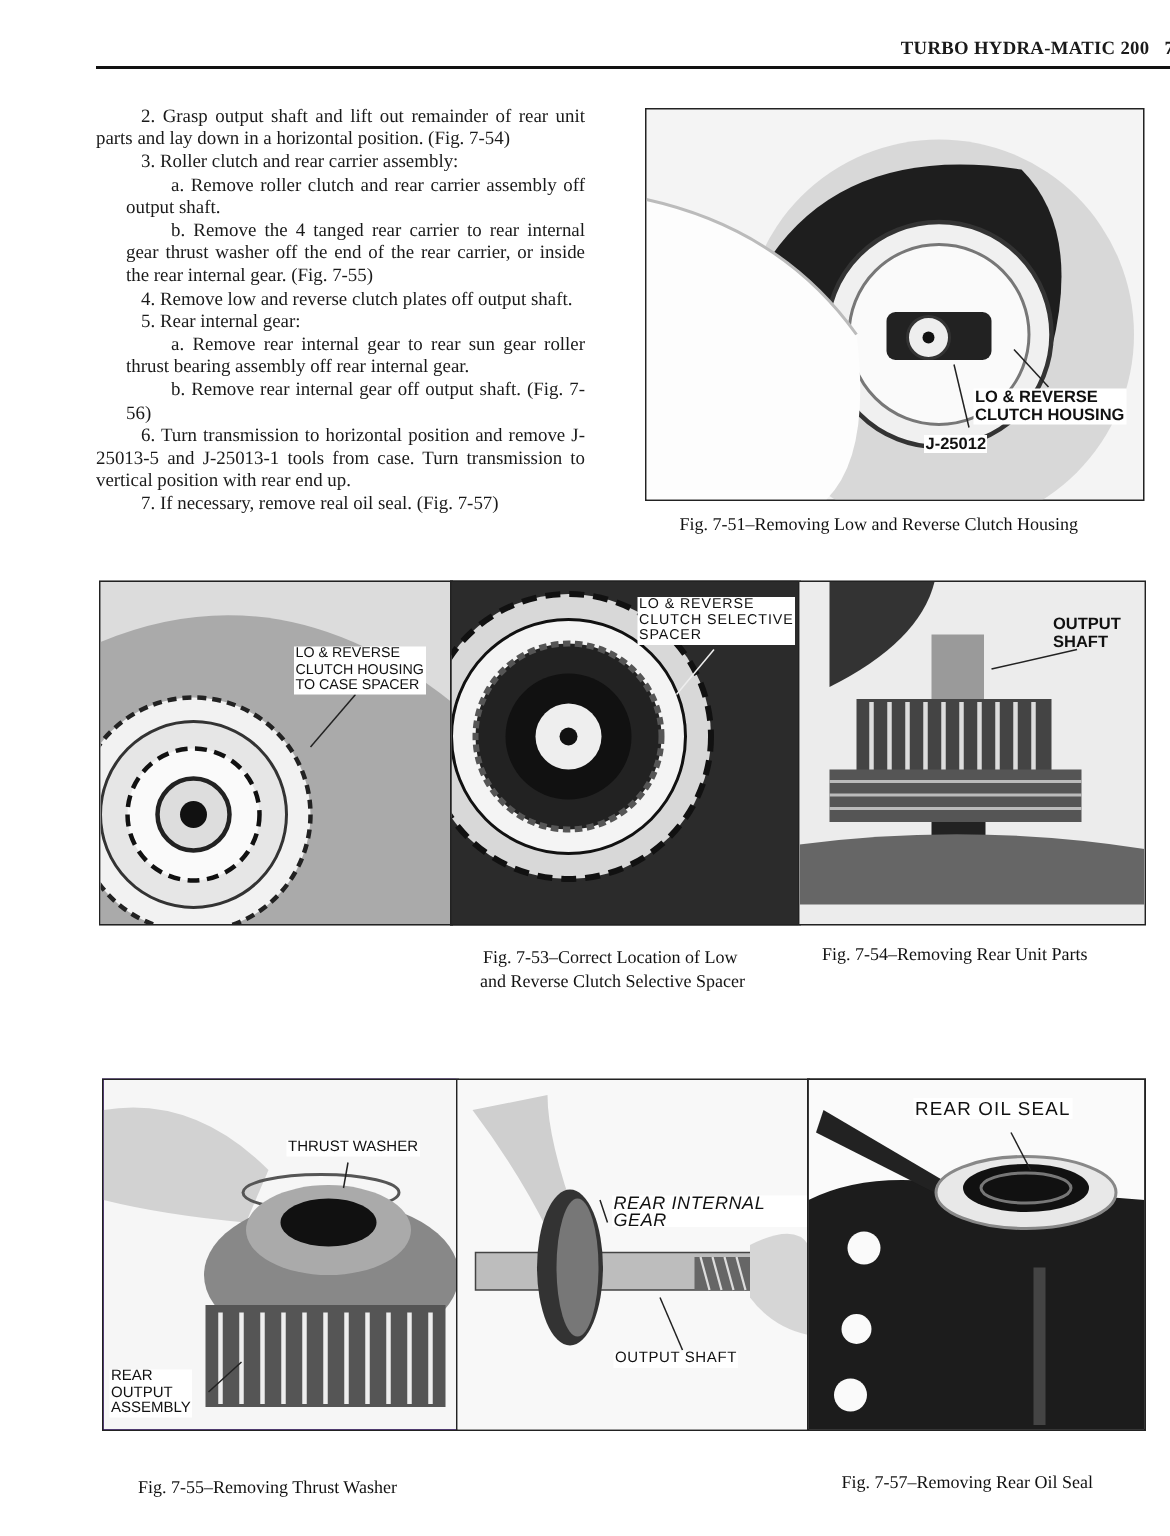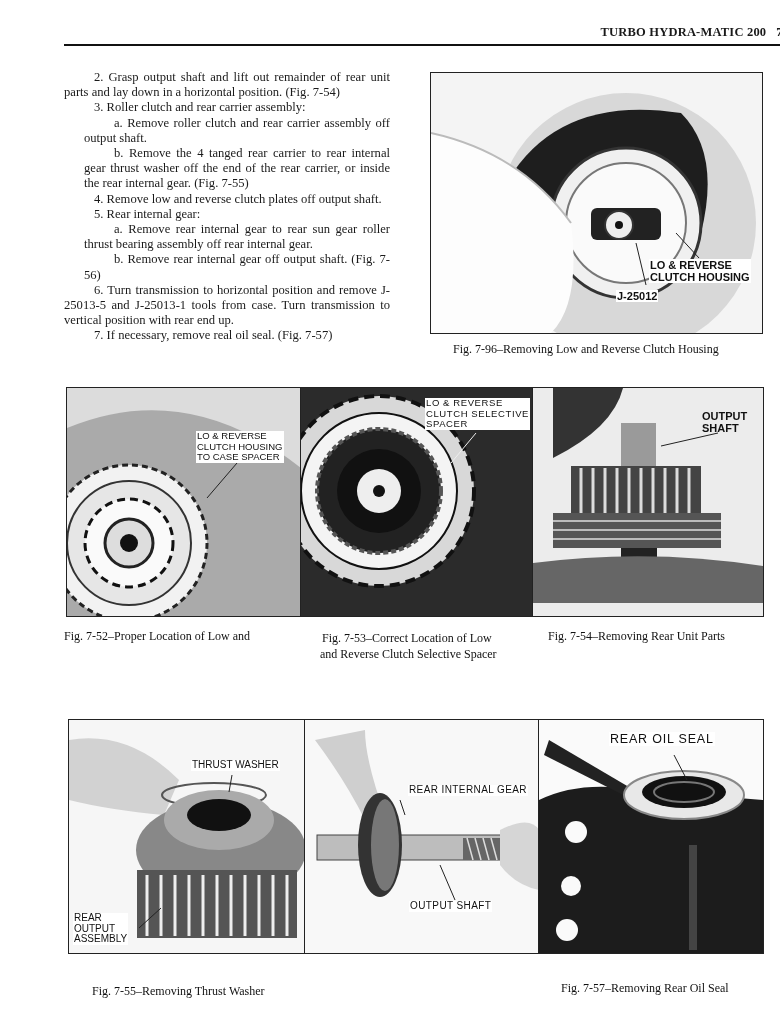--- a/index.html
+++ b/index.html
@@ -53,21 +53,21 @@
     <path d="M0 60 Q90 80 140 150" fill="none" stroke="#bbb" stroke-width="2"></path>
     <line x1="205" y1="170" x2="215" y2="212" stroke="#222" stroke-width="1"></line>
     <line x1="245" y1="160" x2="268" y2="185" stroke="#222" stroke-width="1"></line>
   </svg>
   <div class="callout bold" style="left:218px;top:186px;">
     <div>LO &amp; REVERSE</div>
     <div>CLUTCH HOUSING</div>
   </div>
   <div class="callout bold" style="left:185px;top:217px;">J-25012</div>
 </div>
-<div class="caption" style="left:453px;top:341px;">Fig. 7-96–Removing Low and Reverse Clutch Housing</div>
+<div class="caption" style="left:453px;top:341px;">Fig. 7-51–Removing Low and Reverse Clutch Housing</div>
 
 <div class="fig" style="left:66px;top:387px;width:234px;height:228px;background:#cfcfcf;">
   <svg width="234" height="228">
     <rect width="234" height="228" fill="#dcdcdc"></rect>
     <path d="M0 40 Q120 -10 234 80 L234 228 L0 228Z" fill="#aaa"></path>
     <circle cx="62" cy="155" r="78" fill="#f2f2f2" stroke="#222" stroke-width="3" stroke-dasharray="6 4"></circle>
     <circle cx="62" cy="155" r="62" fill="#e6e6e6" stroke="#333" stroke-width="2"></circle>
     <circle cx="62" cy="155" r="44" fill="#fafafa" stroke="#111" stroke-width="3" stroke-dasharray="8 5"></circle>
     <circle cx="62" cy="155" r="24" fill="#ddd" stroke="#222" stroke-width="3"></circle>
     <circle cx="62" cy="155" r="9" fill="#111"></circle>
@@ -126,21 +126,20 @@
     <path d="M0 175 Q115 160 230 178 L230 215 L0 215Z" fill="#666"></path>
     <line x1="128" y1="58" x2="185" y2="45" stroke="#222" stroke-width="1"></line>
   </svg>
   <div class="callout bold" style="left:168px;top:22px;background:transparent;">
     <div>OUTPUT</div>
     <div>SHAFT</div>
   </div>
 </div>
 
 <div class="caption" style="left:64px;top:628px;">
-  <div>Fig. 7-52–Proper Location of Low and</div>
 </div>
 <div class="caption" style="left:320px;top:630px;">
   <div style="padding-left:2px;">Fig. 7-53–Correct Location of Low</div>
   <div>and Reverse Clutch Selective Spacer</div>
 </div>
 <div class="caption" style="left:548px;top:628px;">Fig. 7-54–Removing Rear Unit Parts</div>
 
 <div class="fig" style="left:68px;top:719px;width:236px;height:233px;background:#4c1d95;">
   <svg width="236" height="233">
     <rect width="236" height="233" fill="#f6f6f6"></rect>
@@ -185,21 +184,21 @@
     <g stroke="#ddd" stroke-width="1.5">
         <line x1="162" y1="118" x2="168" y2="140"></line>
         <line x1="170" y1="118" x2="176" y2="140"></line>
         <line x1="178" y1="118" x2="184" y2="140"></line>
         <line x1="186" y1="118" x2="192" y2="140"></line>
       </g>
     <path d="M195 110 Q225 95 234 110 L234 170 Q210 165 195 145 Z" fill="#d6d6d6"></path>
     <line x1="100" y1="95" x2="95" y2="80" stroke="#222" stroke-width="1"></line>
     <line x1="135" y1="145" x2="150" y2="180" stroke="#222" stroke-width="1"></line>
   </svg>
-  <div class="callout" style="left:103px;top:65px;font-size:10px;letter-spacing:0.4px;">REAR INTERNAL GEAR</div>
+  <div class="callout" style="left:103px;top:77px;font-size:12px;letter-spacing:0.4px;font-style:italic;">REAR INTERNAL GEAR</div>
   <div class="callout" style="left:104px;top:181px;font-size:10px;letter-spacing:0.4px;">OUTPUT SHAFT</div>
 </div>
 
 <div class="fig" style="left:538px;top:719px;width:224px;height:233px;background:#1c1c1c;">
   <svg width="224" height="233">
     <rect width="224" height="233" fill="#fafafa"></rect>
     <path d="M0 80 Q40 60 100 70 L224 80 L224 233 L0 233Z" fill="#1c1c1c"></path>
     <path d="M10 20 L95 70 L90 78 L5 35 Z" fill="#222"></path>
     <ellipse cx="145" cy="75" rx="60" ry="24" fill="#e8e8e8" stroke="#888" stroke-width="2"></ellipse>
     <ellipse cx="145" cy="72" rx="42" ry="16" fill="#111"></ellipse>

